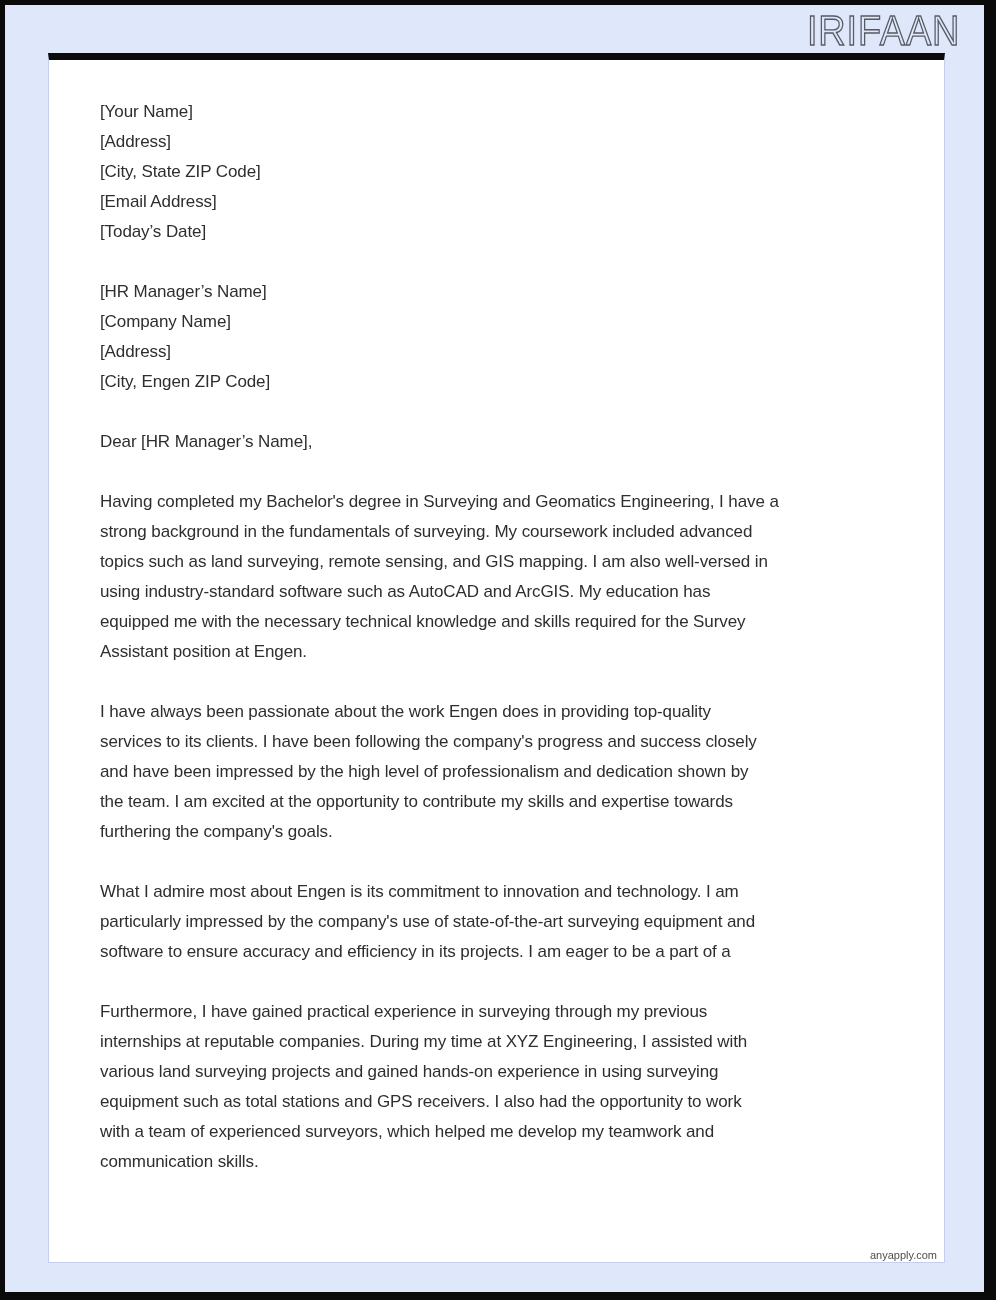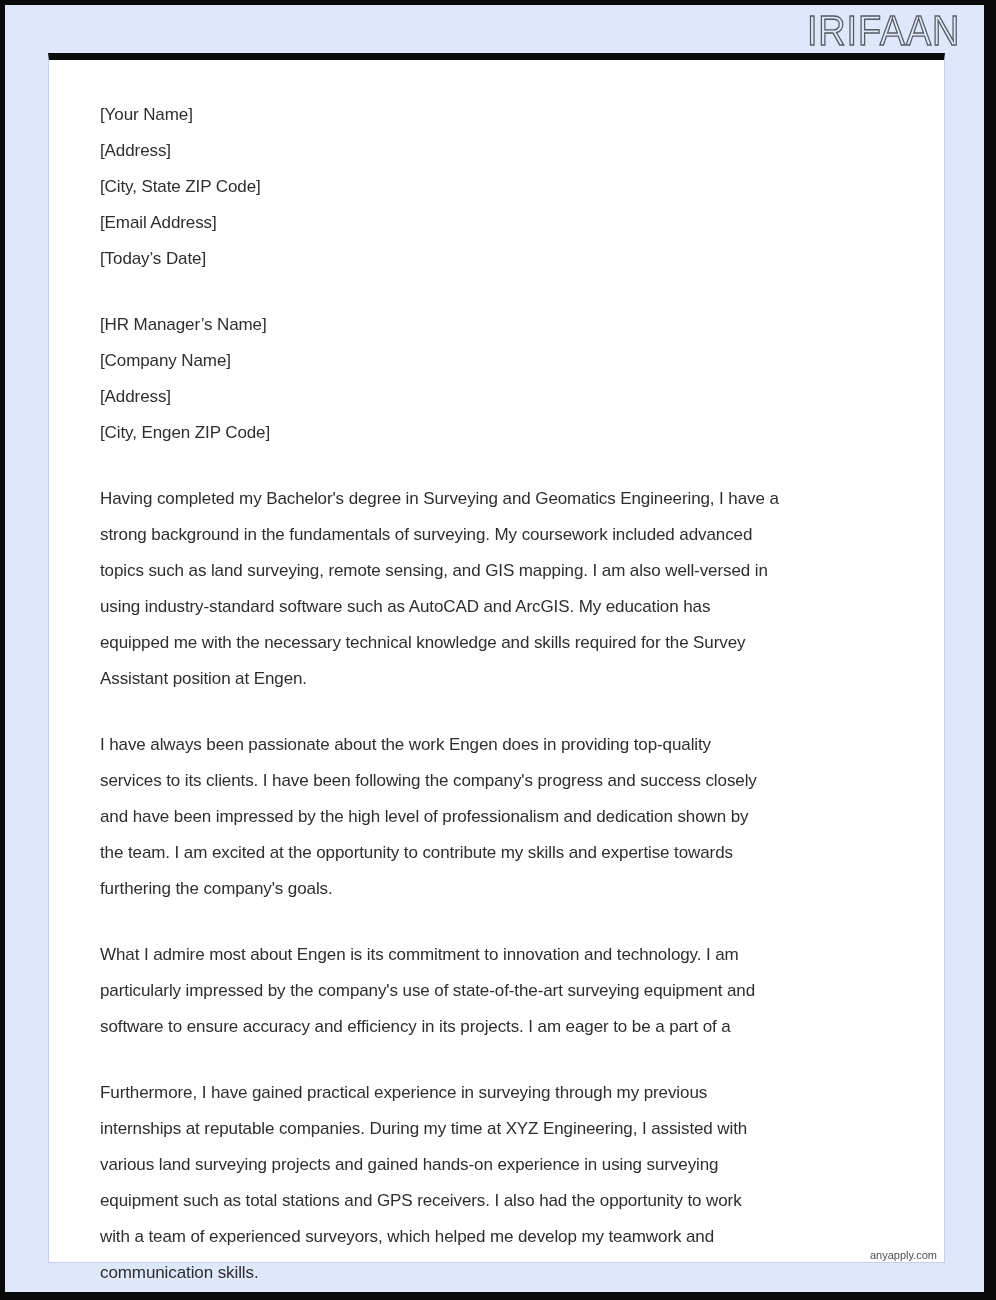--- a/index.html
+++ b/index.html
@@ -50,21 +50,21 @@
     border-right: 1px solid #c3cff1;
     border-bottom: 1px solid #c3cff1;
     padding: 37px 44px 0 51px;
     overflow: visible;
   }
 
   .letter-text {
     margin: 0 0 30px 0;
     font-family: "Liberation Sans", sans-serif;
     font-size: 17px;
-    line-height: 36px;
+    line-height: 30px;
     letter-spacing: -0.1px;
     color: #2e2e2e;
     white-space: pre-line;
   }
 
   .watermark {
     position: absolute;
     top: 1242px;
     right: 47px;
     font-family: "Liberation Sans", sans-serif;
@@ -88,20 +88,21 @@
 [Address]
 [City, State ZIP Code]
 [Email Address]
 [Today’s Date]</p>
 
     <p class="letter-text">[HR Manager’s Name]
 [Company Name]
 [Address]
 [City, Engen ZIP Code]</p>
 
+    <p class="letter-text">Dear [HR Manager’s Name],</p>
 
 
     <p class="letter-text">Having completed my Bachelor's degree in Surveying and Geomatics Engineering, I have a
 strong background in the fundamentals of surveying. My coursework included advanced
 topics such as land surveying, remote sensing, and GIS mapping. I am also well-versed in
 using industry-standard software such as AutoCAD and ArcGIS. My education has
 equipped me with the necessary technical knowledge and skills required for the Survey
 Assistant position at Engen.</p>
 
     <p class="letter-text">I have always been passionate about the work Engen does in providing top-quality

